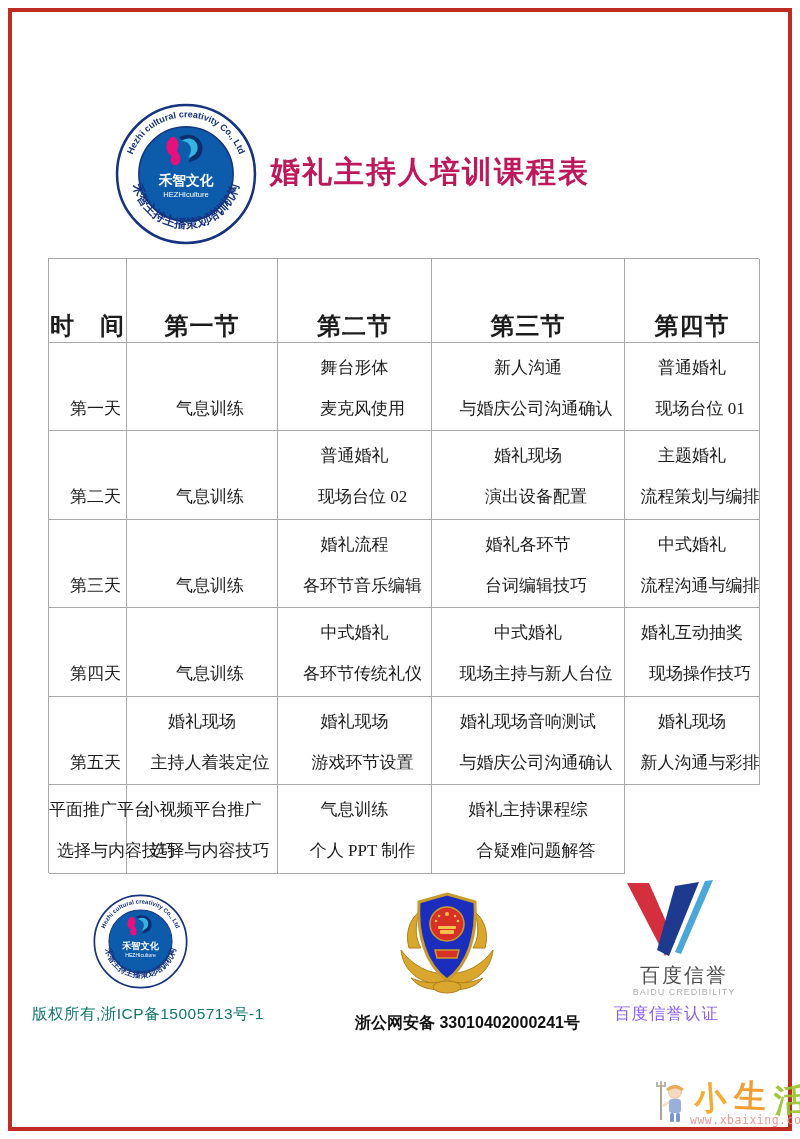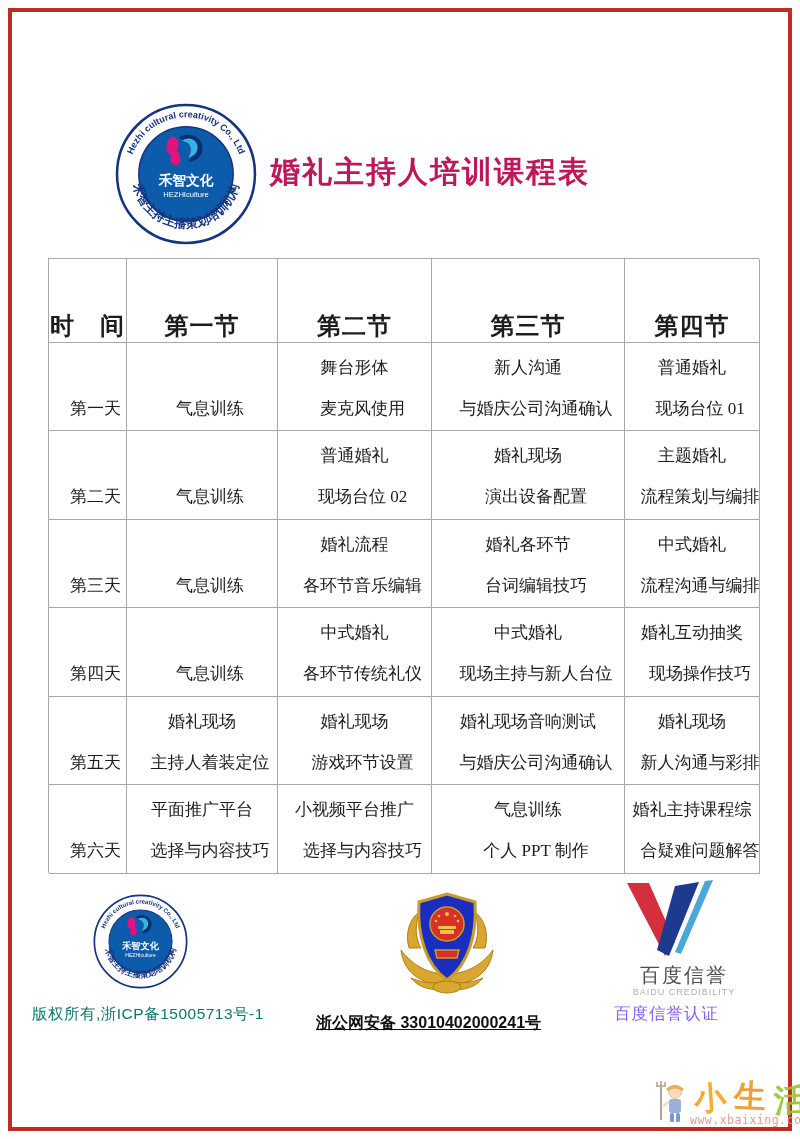--- a/index.html
+++ b/index.html
@@ -37,22 +37,22 @@
   .cell .l2{position:absolute;top:54px;left:8px;width:100%;text-align:center;white-space:nowrap;}
   
   .sans{font-family:"Liberation Sans","DejaVu Sans",sans-serif;}
   .logo-small{position:absolute;left:93px;top:894px;width:95px;height:95px;}
   .copyright{
     position:absolute;left:32px;top:1004px;width:280px;
     font-size:15.5px;color:#0f766e;letter-spacing:0.5px;
   }
   .police-badge{position:absolute;left:399px;top:888px;width:96px;height:110px;}
   .security-text{
-    position:absolute;left:316px;top:1013px;width:264px;text-align:left;
-    font-size:16px;font-weight:bold;color:#111;text-decoration:underline;
+    position:absolute;left:316px;top:1013px;width:264px;text-align:right;
+    font-size:16px;font-weight:bold;color:#111;
   }
   .baidu-v{position:absolute;left:623px;top:880px;width:104px;height:76px;}
   .baidu-cn{position:absolute;left:624px;top:962px;width:120px;text-align:center;
     font-size:20px;color:#4d4d4d;letter-spacing:2px;}
   .baidu-en{position:absolute;left:624px;top:987px;width:120px;text-align:center;
     font-size:9px;color:#b0b0b0;letter-spacing:1px;}
   .baidu-cert{position:absolute;left:614px;top:1003px;width:140px;text-align:left;
     font-size:16.5px;color:#8b5cf6;letter-spacing:1px;}
   
   .wm{position:absolute;opacity:0.9;}
@@ -208,23 +208,20 @@
   <div class="cell">
       <span class="l1">婚礼现场音响测试</span>
       <span class="l2">与婚庆公司沟通确认</span>
     </div>
   <div class="cell">
       <span class="l1">婚礼现场</span>
       <span class="l2">新人沟通与彩排</span>
     </div>
 
   <div class="cell">
-      <span class="l2">第六天</span>
-    </div>
-  <div class="cell">
       <span class="l1">平面推广平台</span>
       <span class="l2">选择与内容技巧</span>
     </div>
   <div class="cell">
       <span class="l1">小视频平台推广</span>
       <span class="l2">选择与内容技巧</span>
     </div>
   <div class="cell">
       <span class="l1">气息训练</span>
       <span class="l2">个人 PPT 制作</span>

